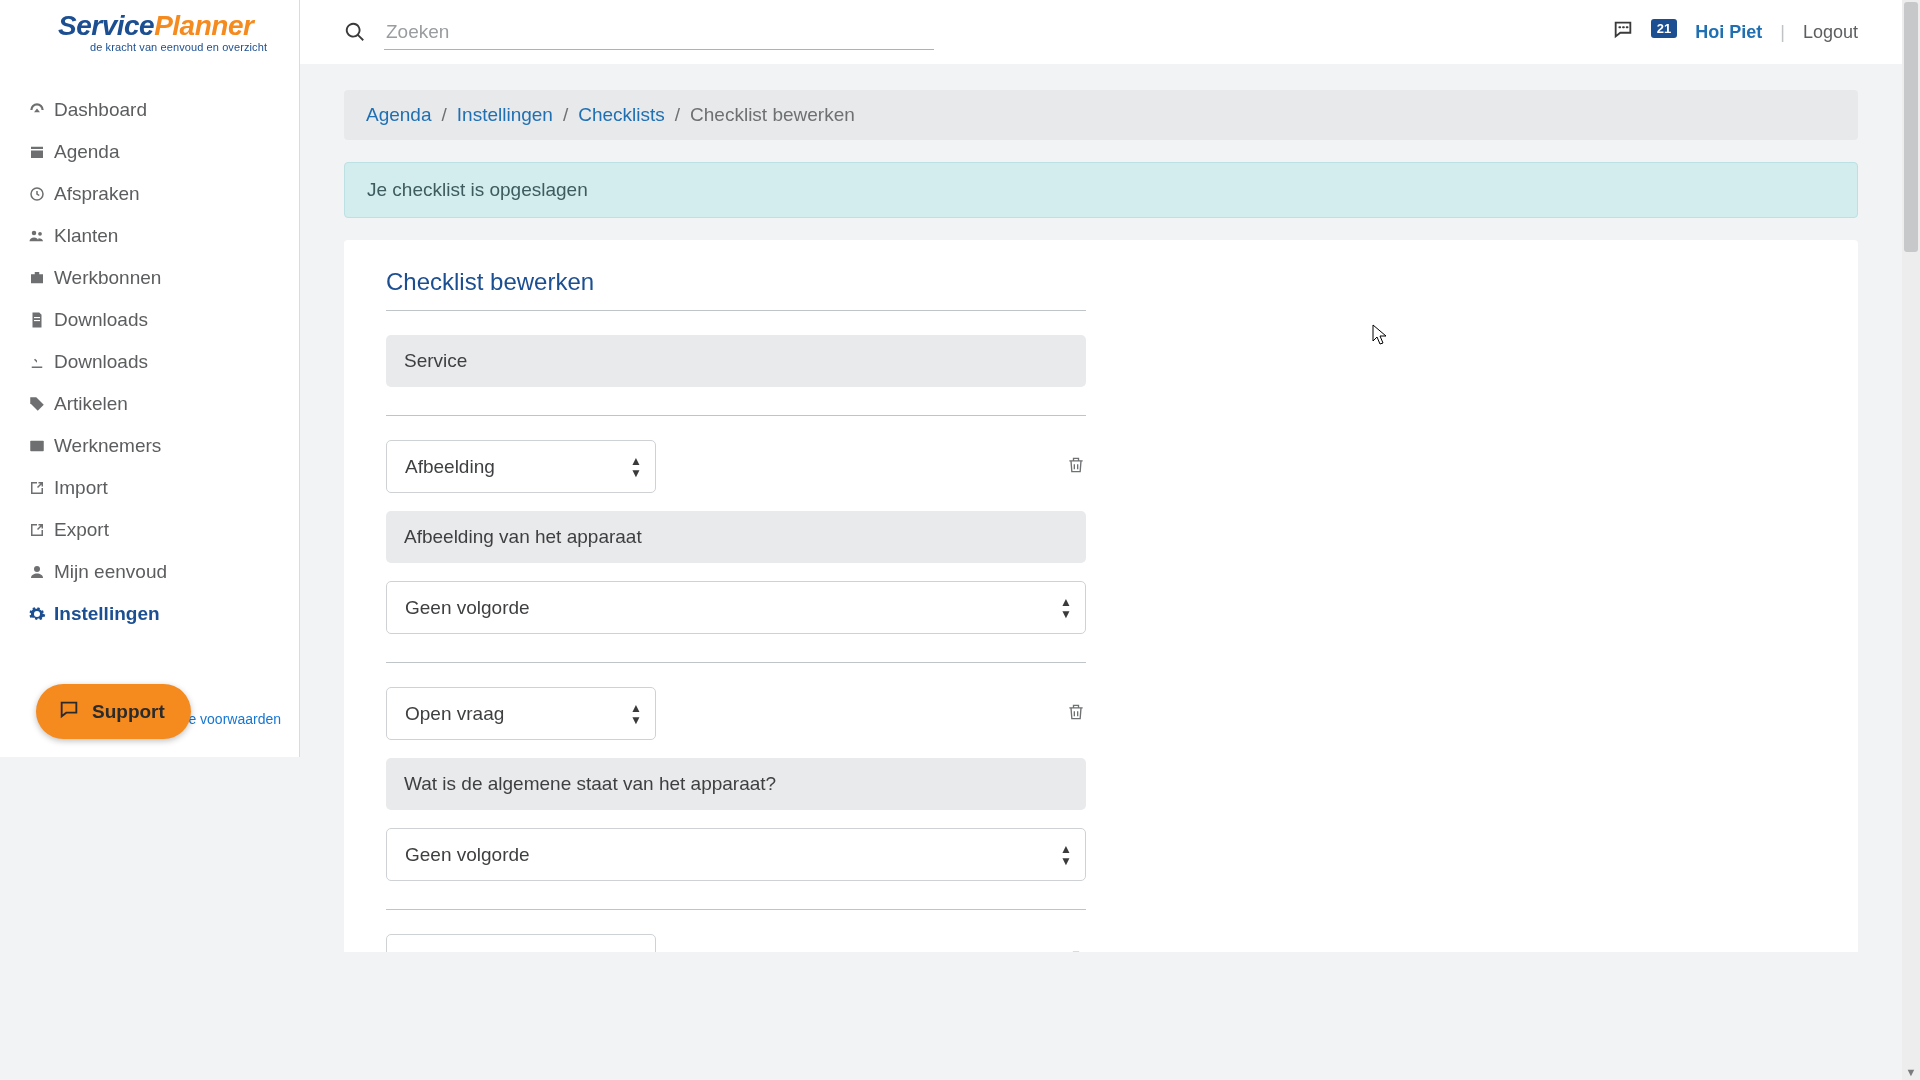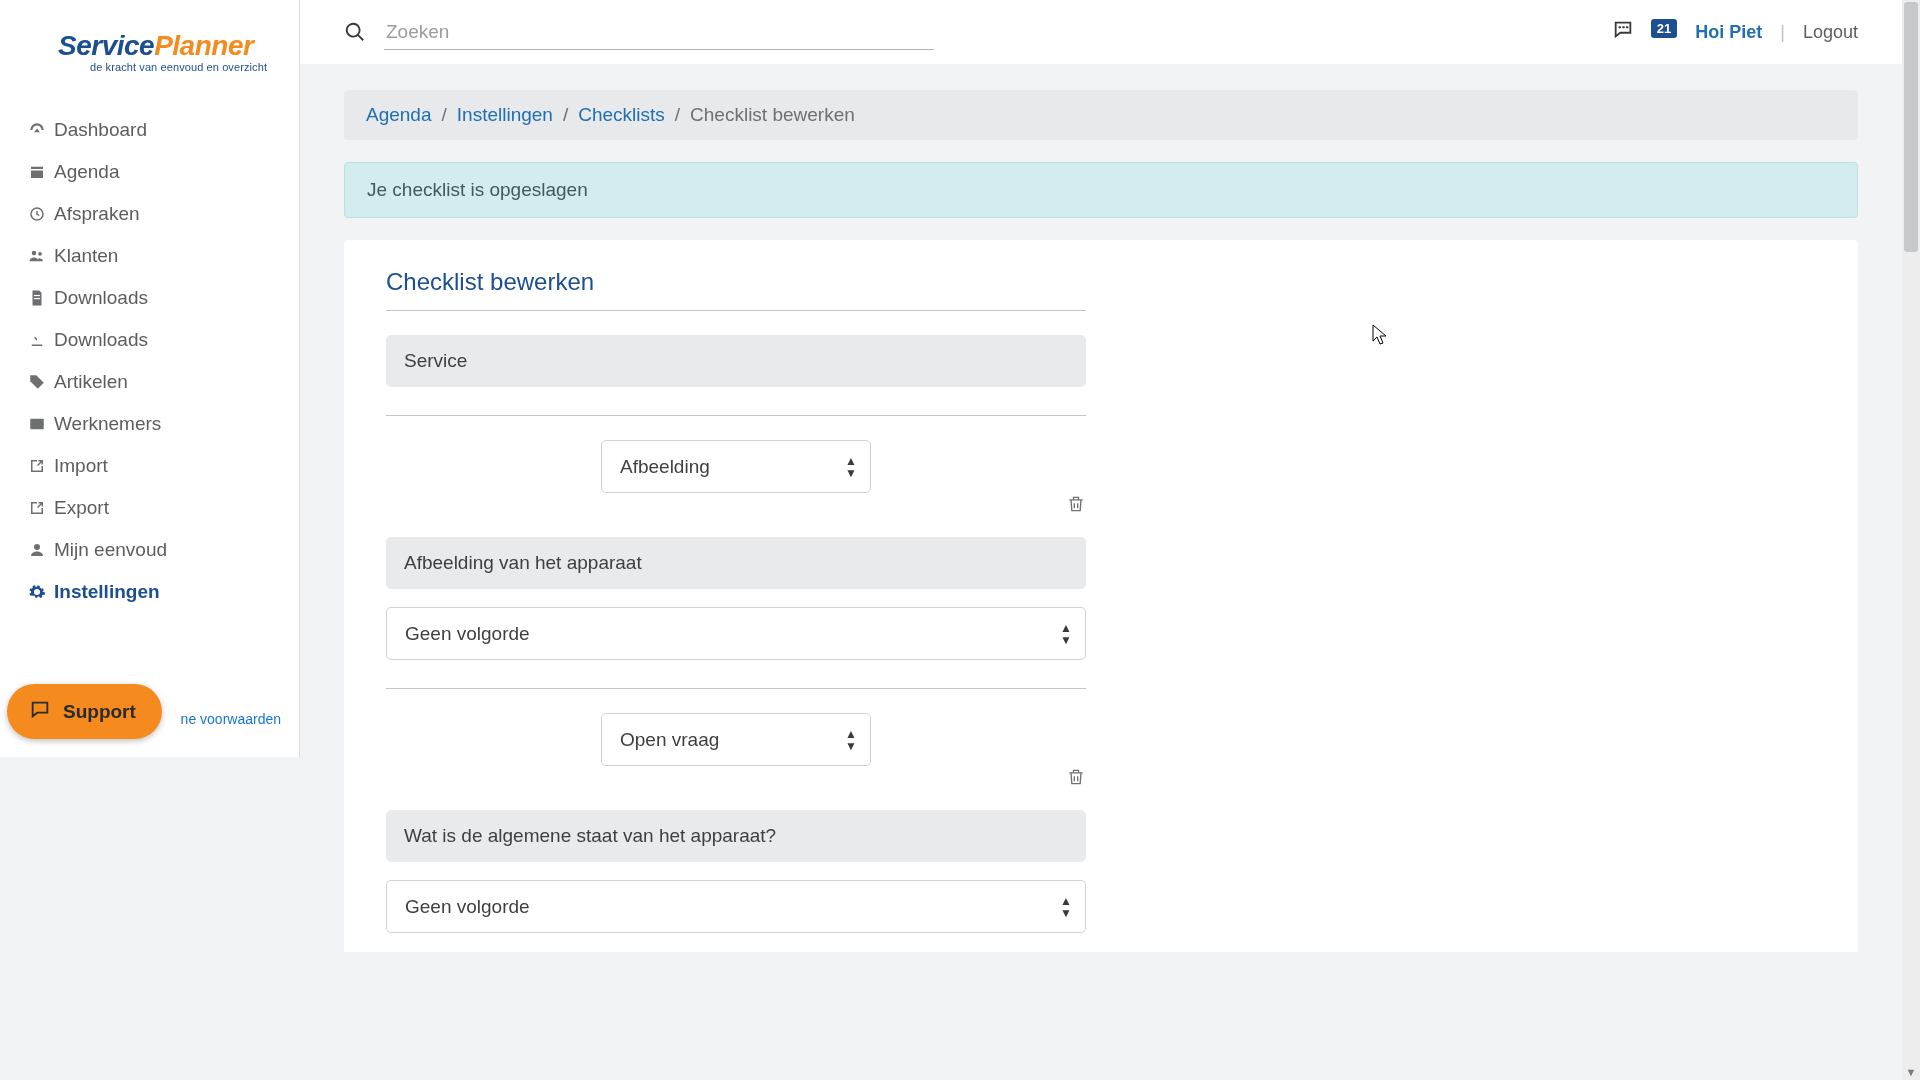--- a/index.html
+++ b/index.html
@@ -31,21 +31,21 @@
   }
 
   
   .sidebar{
     position:absolute;
     left:0;top:0;
     width:300px;
     height:757px;
     background:var(--sidebar-bg);
     border-right:1px solid #d9dbdd;
-    padding-top:28px;
+    padding-top:8px;
   }
   .logo{
     margin:4px 0 36px 58px;
     line-height:1;
   }
   .logo .s1{font-size:28px;font-weight:700;color:var(--brand-blue);font-style:italic;letter-spacing:-0.5px;}
   .logo .s2{font-size:28px;font-weight:700;color:var(--brand-orange);font-style:italic;letter-spacing:-0.5px;}
   .logo .tag{display:block;font-size:11px;color:var(--brand-blue);margin-top:2px;letter-spacing:0.1px;margin-left:32px;}
   .nav{list-style:none;margin:0;padding:0;}
   .nav li{
@@ -57,21 +57,21 @@
   }
   .nav li .ic{width:34px;display:inline-flex;justify-content:center;color:#6d6f71;}
   .nav li.active{color:var(--brand-blue);font-weight:700;}
   .nav li.active .ic{color:var(--brand-blue);}
   .footer-link{
     position:absolute;bottom:30px;left:0;right:0;
     text-align:right;padding-right:18px;
     font-size:14px;color:#1676d0;
   }
   .support{
-    position:absolute;left:7px;bottom:18px;
+    position:absolute;left:36px;bottom:18px;
     background:var(--support-bg);color:#2b2b2b;
     border-radius:999px;
     padding:14px 26px 14px 22px;
     display:flex;align-items:center;gap:12px;
     font-weight:700;font-size:19px;
     box-shadow:0 2px 6px rgba(0,0,0,0.25);
     z-index:3;
   }
   .support svg{width:22px;height:22px;}
 
@@ -153,21 +153,21 @@
     appearance:none;-webkit-appearance:none;
     background:#ffffff;
     border:1px solid #cfd2d5;
     padding-right:42px;
   }
   .select-caret{
     position:absolute;right:14px;top:50%;transform:translateY(-50%);
     pointer-events:none;color:#3a3a3a;font-size:12px;line-height:1;
   }
   .row{margin-bottom:18px;}
-  .row-head{display:flex;align-items:center;flex-direction:column;}
+  .row-head{display:flex;align-items:center;}
   .row-head .trash{margin-left:auto;color:#6e7072;cursor:pointer;}
   .trash svg{width:20px;height:22px;}
   .cursor{
     position:absolute;left:1072px;top:324px;width:16px;height:22px;pointer-events:none;
   }
 
   
   .scrollbar{
     position:absolute;right:0;top:0;width:18px;height:1080px;background:var(--scrollbar);
   }
@@ -216,20 +216,28 @@
     </li>
     <li>
       <span class="ic">
           <svg viewBox="0 0 24 24" fill="currentColor">
             <circle cx="8" cy="8" r="3"></circle>
             <circle cx="16" cy="9" r="2.5"></circle>
             <path d="M2 19c0-3 3-5 6-5s6 2 6 5zm12-4c3 0 6 1.5 6 4h-7"></path>
           </svg>
         </span>
       <span>Klanten</span>
+    </li>
+    <li>
+      <span class="ic">
+          <svg viewBox="0 0 24 24" fill="currentColor">
+            <path d="M9 4h6v3H9zM4 7h16v12H4z"></path>
+          </svg>
+        </span>
+      <span>Werkbonnen</span>
     </li>
     <li>
       <span class="ic">
           <svg viewBox="0 0 24 24" fill="currentColor">
             <path d="M6 2h9l3 3v17H6z"></path>
             <rect x="8" y="8" width="8" height="1.5" fill="#fff"></rect>
             <rect x="8" y="12" width="8" height="1.5" fill="#fff"></rect>
           </svg>
         </span>
       <span>Downloads</span>

